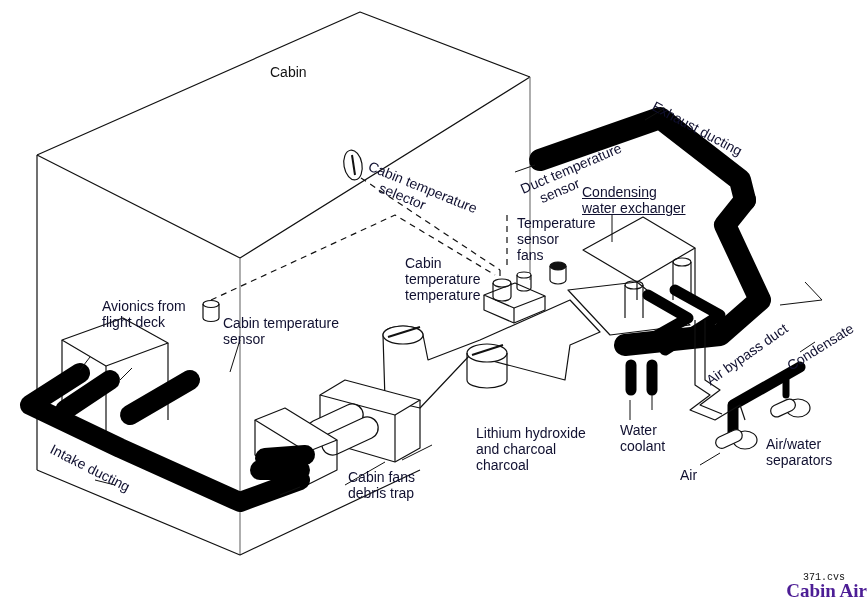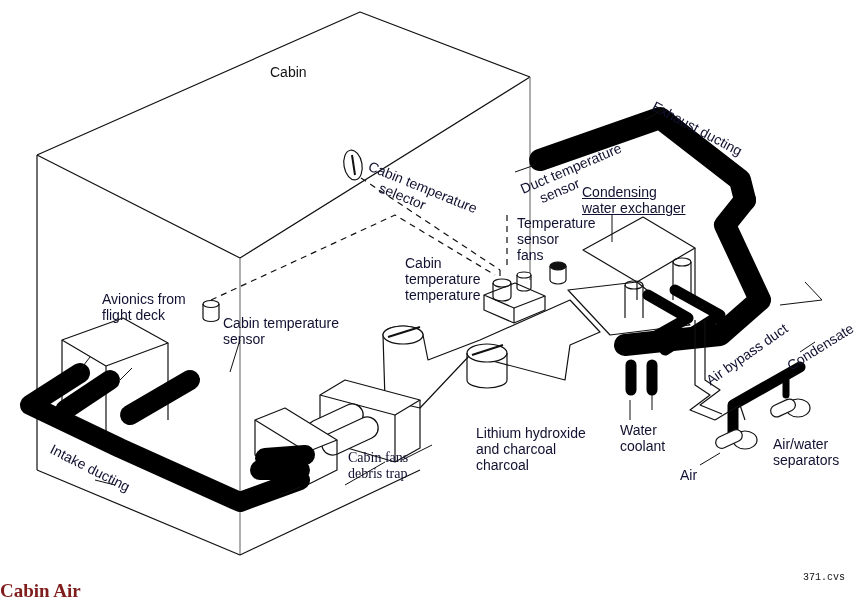--- a/index.html
+++ b/index.html
@@ -1,20 +1,20 @@
 <!DOCTYPE html>
 <html><head>
 <meta charset="utf-8">
 <style>
   html, body { margin: 0; padding: 0; background: #ffffff; }
   body { width: 867px; height: 606px; position: relative; overflow: hidden; font-family: "Liberation Sans", sans-serif; color: #111; }
   #diagram { position: absolute; left: 0; top: 0; width: 867px; height: 606px; }
   .lbl { position: absolute; font-family: "Liberation Sans", sans-serif; font-size: 14px; line-height: 16px; color: #101030; white-space: nowrap; }
   .rot { transform-origin: left top; }
-  .caption { position: absolute; left: 0; width: 867px; top: 580px; text-align: left; font-family: "Liberation Serif", serif; font-weight: bold; font-size: 19px; color: #7f1d1d; }
+  .caption { position: absolute; left: 0; width: 867px; top: 580px; text-align: right; font-family: "Liberation Serif", serif; font-weight: bold; font-size: 19px; color: #4c1d95; }
   .ref { position: absolute; left: 803px; top: 572px; font-size: 10px; color: #111; font-family: Liberation Mono, monospace; }
   .specs { position: absolute; left: 140px; top: 64px; font-size: 14px; line-height: 16.5px; color: #111; }
   .specs .title { text-align: center; padding-left: 130px; margin-bottom: 2px; }
   .specs table { border-collapse: collapse; }
   .specs td { padding: 0; }
   .specs td.k { text-align: right; padding-right: 4px; }
 </style>
 </head>
 <body>
 
@@ -179,44 +179,44 @@
 <div class="lbl" style="left:517px;top:215px;">
   <div>Temperature</div>
   <div>sensor</div>
   <div>fans</div>
 </div>
 <div class="lbl" style="left:405px;top:255px;">
   <div>Cabin</div>
   <div>temperature</div>
   <div>temperature</div>
 </div>
-<div class="lbl" style="left:102px;top:291px;">
+<div class="lbl" style="left:102px;top:298px;">
   <div>Avionics from</div>
   <div>flight deck</div>
 </div>
 <div class="lbl" style="left:223px;top:315px;">
   <div>Cabin temperature</div>
   <div>sensor</div>
 </div>
 <div class="lbl rot" style="left:703px;top:375px;transform:rotate(-35deg);">Air bypass duct</div>
 <div class="lbl rot" style="left:784px;top:360px;transform:rotate(-32deg);">Condensate</div>
 <div class="lbl" style="left:476px;top:425px;">
   <div>Lithium hydroxide</div>
   <div>and charcoal</div>
   <div>charcoal</div>
 </div>
 <div class="lbl" style="left:620px;top:422px;">
   <div>Water</div>
   <div>coolant</div>
 </div>
-<div class="lbl" style="left:766px;top:436px;margin-left:7px;">
+<div class="lbl" style="left:766px;top:436px;">
   <div>Air/water</div>
   <div>separators</div>
 </div>
 <div class="lbl" style="left:680px;top:467px;">Air</div>
 <div class="lbl rot" style="left:55px;top:441px;transform:rotate(27deg);">Intake ducting</div>
-<div class="lbl" style="left:348px;top:450px;font-family:Liberation Serif, serif;">
+<div class="lbl" style="left:348px;top:469px;">
   <div>Cabin fans</div>
   <div>debris trap</div>
 </div>
 
 <div class="ref">371.cvs</div>
 <div class="caption">Cabin Air</div>
 
 </body></html>

